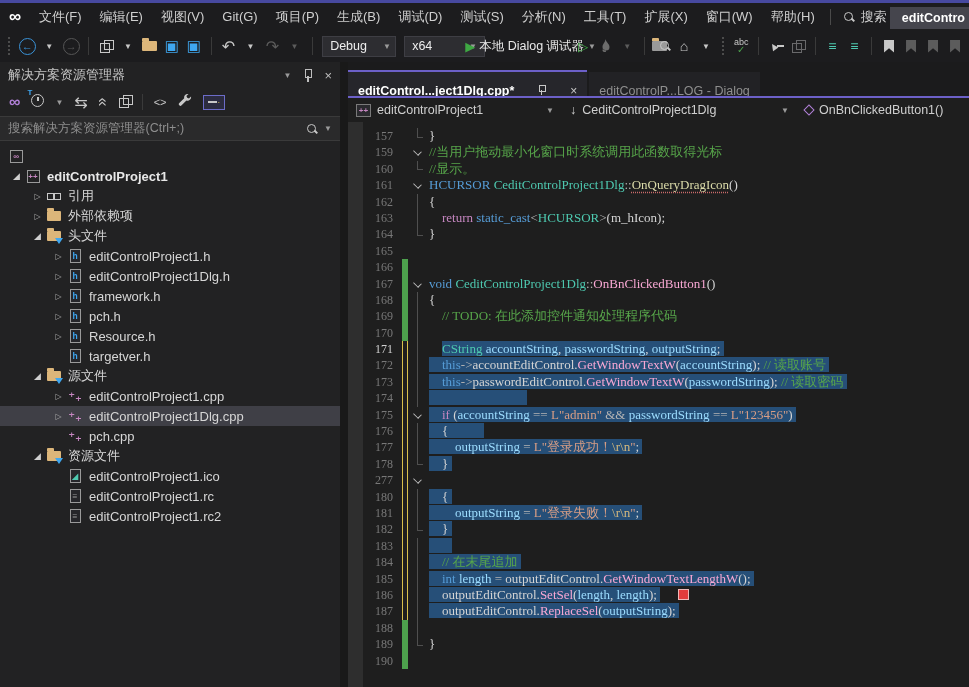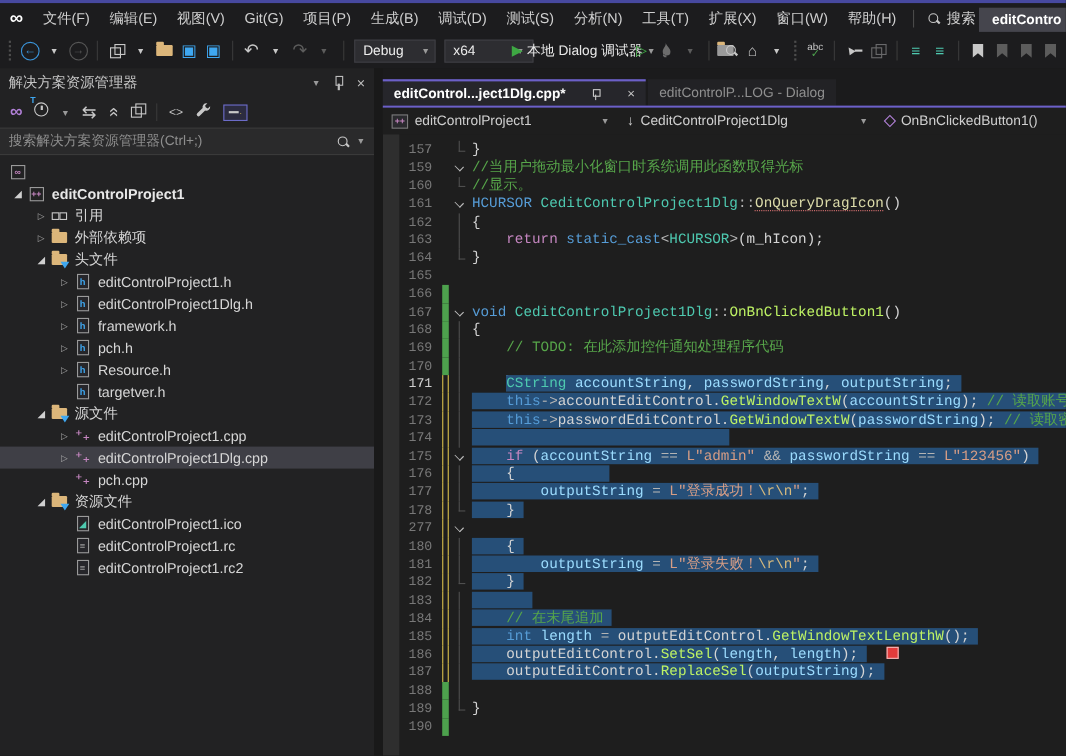--- a/index.html
+++ b/index.html
@@ -71,53 +71,53 @@
   .ti-page{width:11px;height:14px;border:1px solid #9A9A9A;background:#26262A;display:flex;align-items:center;justify-content:center;font-size:8.5px;font-weight:bold}
   .ti-ref{position:relative;width:14px;height:8px}
   .ti-ref::before{content:"";position:absolute;left:0;top:1px;width:5px;height:5px;border:1.2px solid #C8C8C8}
   .ti-ref::after{content:"";position:absolute;right:0;top:1px;width:5px;height:5px;border:1.2px solid #C8C8C8;background:#222223}
   .magenta{color:#C586C0}
   .blue{color:#3FA7F0}
   .boldlbl{font-weight:bold;color:#E8E8E8}
   
   .editor{flex:1;display:flex;flex-direction:column;background:#1B1B1C;min-width:0}
   .tabwell{height:34px;display:flex;align-items:flex-end}
-  .tab{height:24px;display:flex;align-items:center;gap:24px;padding:0 10px;font-size:12.5px;white-space:nowrap}
+  .tab{height:24px;display:flex;align-items:flex-start;gap:24px;padding:12px 10px;font-size:12.5px;white-space:nowrap}
   .tab.active{background:#26262B;border-top:2px solid #6C60C8;color:#FFF;font-weight:bold}
   .tab.inactive{background:#222225;color:#8F8F8F;margin-left:2px}
   .tabline{height:2px;background:#6C60C8}
   .tclose{font-size:12px;color:#C8C8C8;font-weight:normal}
   .tpin{display:inline-block;width:8px;height:11px;position:relative}
   .tpin::before{content:"";position:absolute;left:1px;top:1px;width:5px;height:5px;border:1.2px solid #C8C8C8}
   .tpin::after{content:"";position:absolute;left:3px;top:6px;width:1.2px;height:5px;background:#C8C8C8}
   .navbar{height:24px;display:flex;align-items:center;background:#1E1E1E;font-size:12.5px;color:#CFCFCF}
   .nav-seg{display:flex;align-items:center;gap:6px;padding:0 8px;height:100%}
   .nav-seg .cv{color:#9A9A9A;font-size:8px}
   .nv1{width:214px}.nv2{width:235px}
   .cube{display:inline-block;width:8px;height:8px;border:1.4px solid #B180D7;transform:rotate(45deg)}
   .pico{width:15px;height:13px;border:1px solid #7A7A7A;background:#2A2A2E;display:inline-flex;align-items:center;justify-content:center;font-size:8px;font-weight:bold;color:#C586C0}
   
-  .codewrap{flex:1;position:relative;background:#1E1E1E;padding-top:6px;font-family:Liberation Mono, monospace;font-size:13px;overflow:hidden}
+  .codewrap{flex:1;position:relative;background:#1E1E1E;padding-top:6px;font-family:Liberation Serif, serif;font-size:13px;overflow:hidden}
   .bp-strip{position:absolute;left:0;top:0;bottom:0;width:15px;background:#2E2E2E}
   .code-line{display:flex;height:16.4px;line-height:16.4px;white-space:pre;position:relative}
   .ln{width:39px;margin-left:15px;flex:none;text-align:right;padding-right:9px;color:#787878;font-size:12px}
   .code-line.cur .ln{color:#CFCFCF}
   .barcell{width:6px;flex:none;position:relative}
   .bar-g{position:absolute;top:0;bottom:0;left:0;right:0;background:#4DA14D}
   .bar-y{position:absolute;top:0;bottom:0;left:0;right:0;border-left:1.6px solid #D9C04C;border-right:1.6px solid #D9C04C}
   .outcell{width:21px;flex:none;position:relative}
   .fv{position:absolute;left:6px;top:4px;width:7px;height:7px;border-right:1.6px solid #BFBFBF;border-bottom:1.6px solid #BFBFBF;transform:rotate(45deg) scale(1,.75)}
   .fp{position:absolute;left:9px;top:0;bottom:0;border-left:1px solid #4F4F4F}
   .fL{position:absolute;left:9px;top:0;height:58%;width:6px;border-left:1px solid #4F4F4F;border-bottom:1px solid #4F4F4F}
   .txt{flex:1;min-width:0}
   .sel-bg{background:#264F78}
   .ecaret{display:inline-block;width:2px;height:13px;background:#ECECEC;vertical-align:-2px;margin-right:-2px}
   .red-sq{display:inline-block;width:11px;height:11px;background:#E23C3C;border:1.6px solid #EFB9B9;margin-left:18px;vertical-align:-1px}
   .tk-p{color:#D4D4D4}.tk-k{color:#569CD6}.tk-c{color:#C586C0}.tk-t{color:#4EC9B0}
-  .tk-f{color:#bef264}.tk-fu{color:#DCDCAA;text-decoration:underline dotted #C86A6A;text-underline-offset:3px}
+  .tk-f{color:#f9a8d4}.tk-fu{color:#DCDCAA;text-decoration:underline dotted #C86A6A;text-underline-offset:3px}
   .tk-v{color:#9CDCFE}.tk-s{color:#D69D85}.tk-e{color:#D7BA7D}.tk-m{color:#57A64A}.tk-o{color:#B4B4B4}
 </style>
 </head>
 <body>
 
 <div class="accent-top"></div>
 
 <div class="menubar">
   <span class="vslogo">∞</span>
   <span id="menu-items"><span class="menu-item">文件(F)</span><span class="menu-item">编辑(E)</span><span class="menu-item">视图(V)</span><span class="menu-item">Git(G)</span><span class="menu-item">项目(P)</span><span class="menu-item">生成(B)</span><span class="menu-item">调试(D)</span><span class="menu-item">测试(S)</span><span class="menu-item">分析(N)</span><span class="menu-item">工具(T)</span><span class="menu-item">扩展(X)</span><span class="menu-item">窗口(W)</span><span class="menu-item">帮助(H)</span></span>

